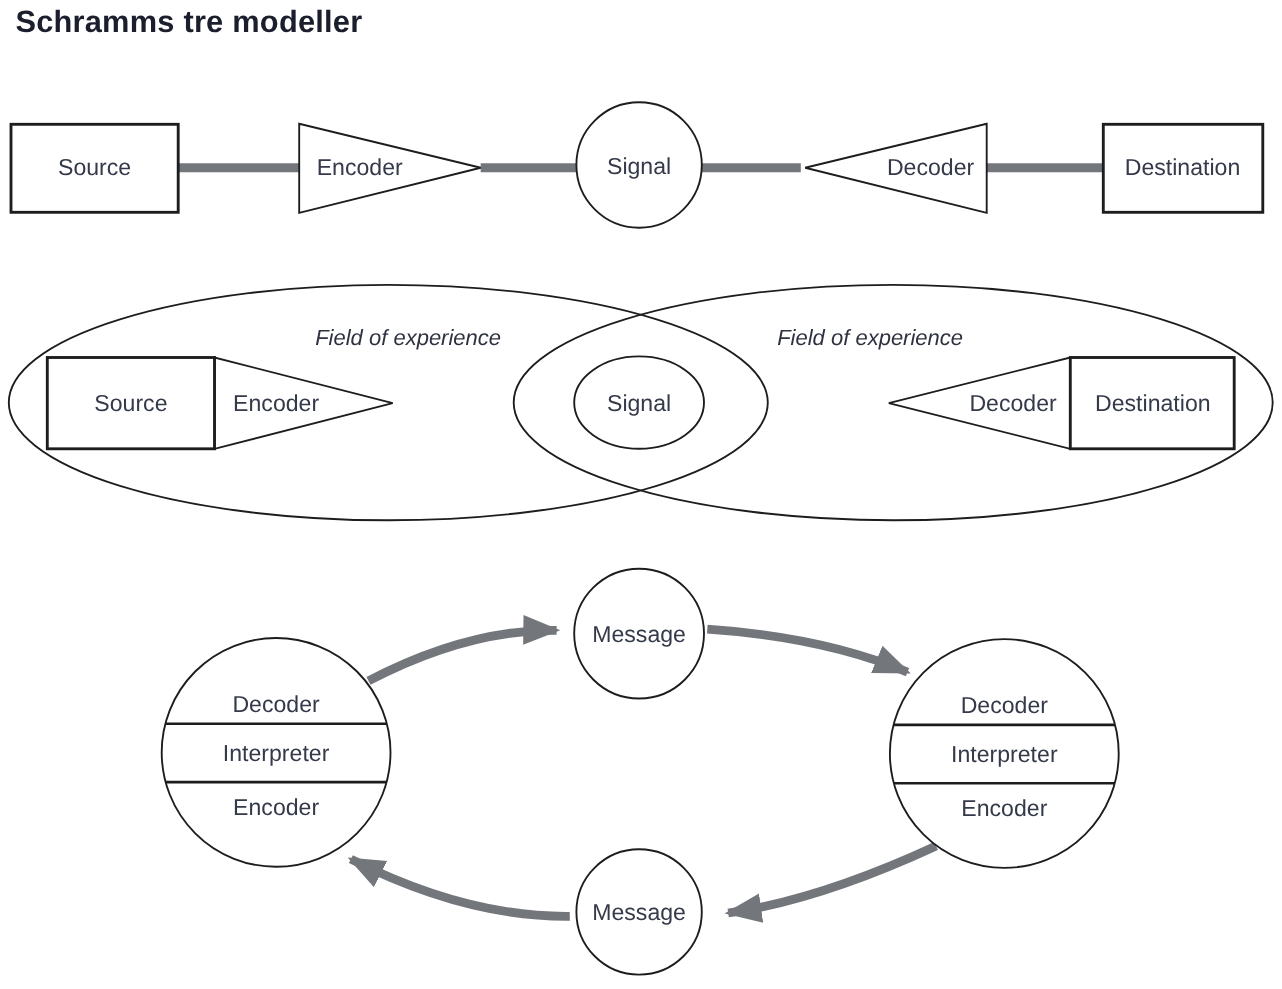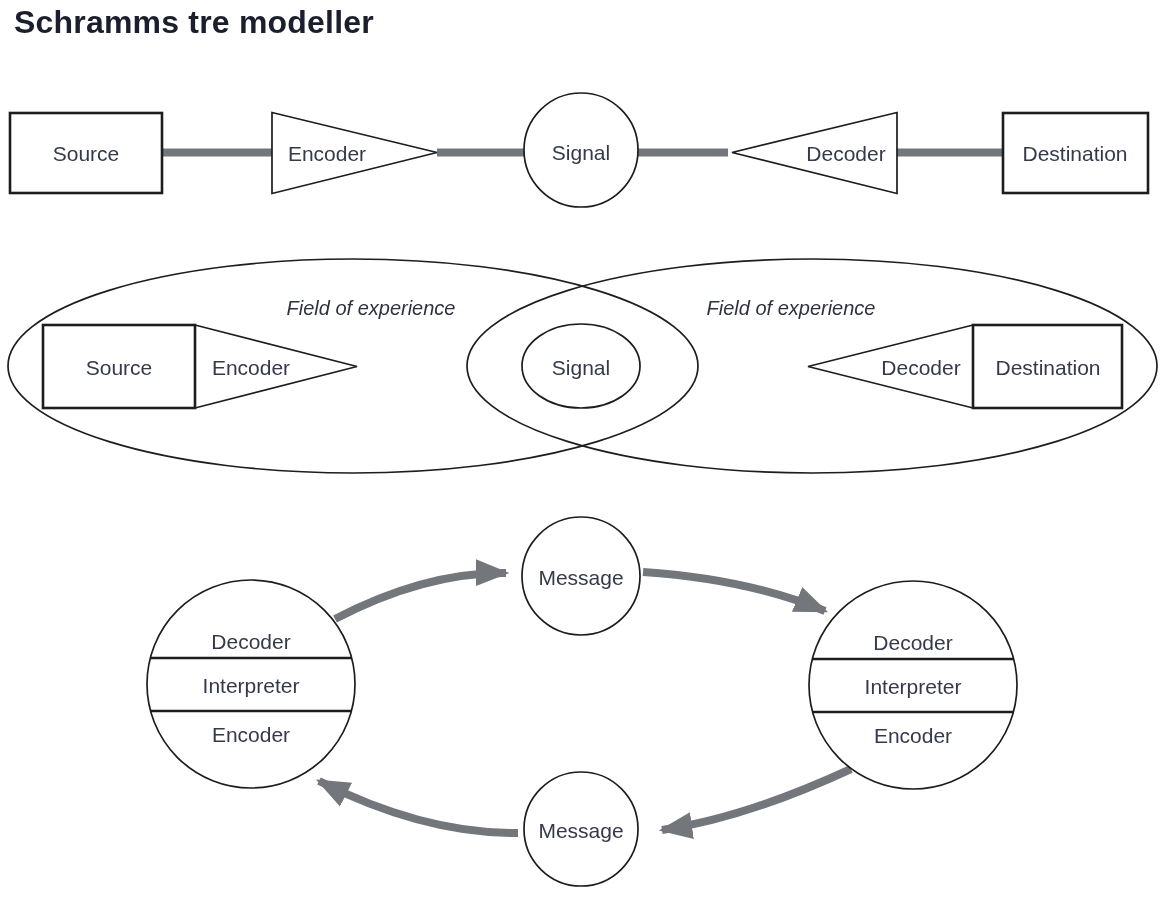--- a/index.html
+++ b/index.html
@@ -1,19 +1,19 @@
 <!DOCTYPE html>
 <html><head>
 <meta charset="utf-8">
 <style>
   html,body{margin:0;padding:0;background:#ffffff;}
   body{width:1165px;height:899px;position:relative;overflow:hidden;
        font-family:"Liberation Sans",sans-serif;}
   .page-title{position:absolute;left:14px;top:4px;margin:0;
-      font-size:32px;font-weight:700;color:#1b1e2c;letter-spacing:.2px;}
+      font-size:28px;font-weight:700;color:#1b1e2c;letter-spacing:.2px;}
   svg{position:absolute;left:0;top:0;}
   svg text{font-family:"Liberation Sans",sans-serif;font-size:21px;fill:#353a4a;}
   text.field-label{font-style:italic;font-size:20px;fill:#2e3240;}
   .outline{stroke:#1d1d1f;fill:#ffffff;}
   .thin{stroke-width:1.7;}
   .box{stroke-width:2.6;}
   .noFill{fill:none;}
   .connector{stroke:#73767b;stroke-width:8;fill:none;}
   .divider{stroke:#1d1d1f;stroke-width:2.4;}
 </style>

